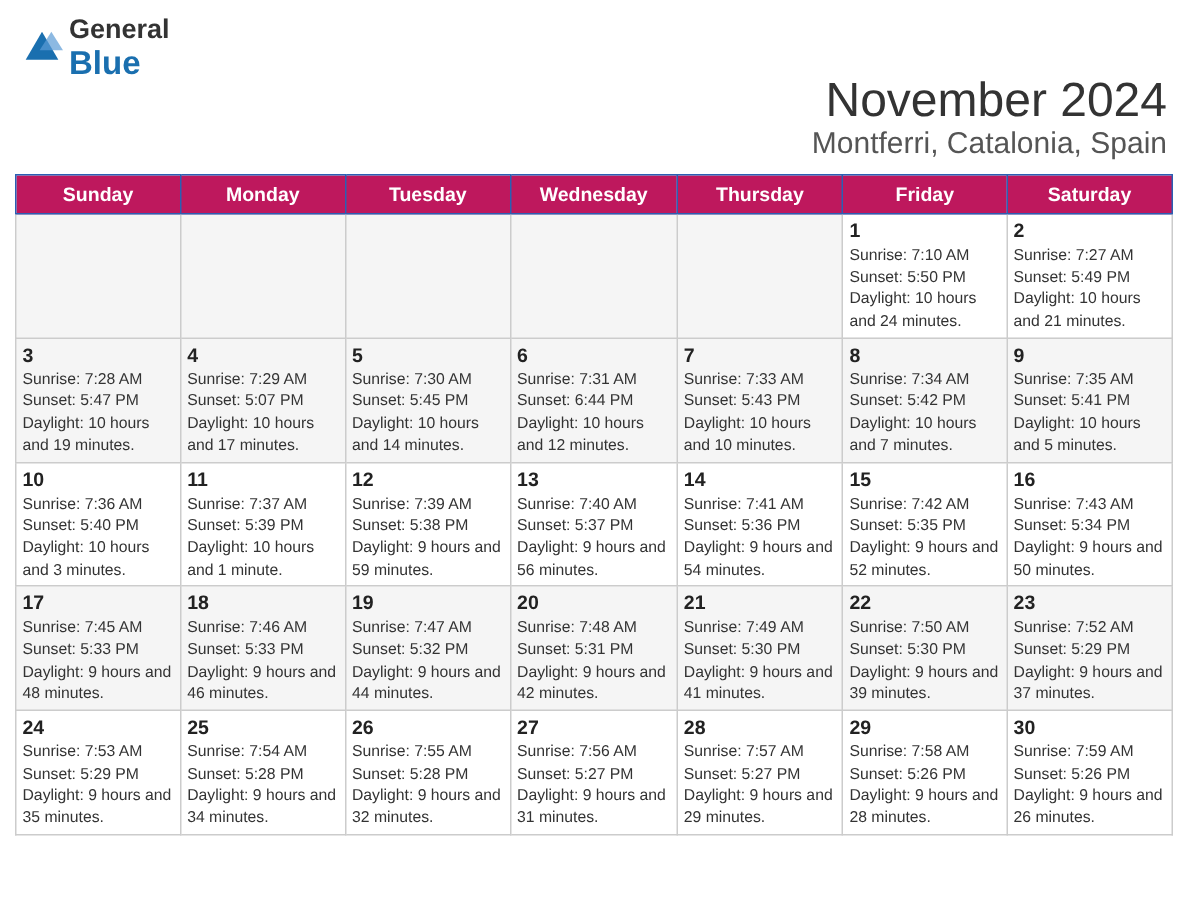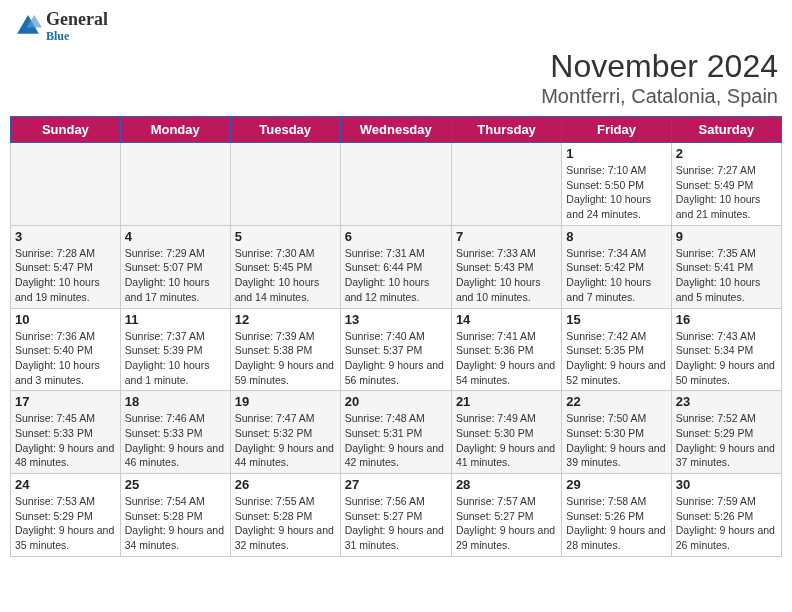--- a/index.html
+++ b/index.html
@@ -19,29 +19,28 @@
     }
     .logo {
       display: flex;
       align-items: center;
       gap: 4px;
     }
     .logo-text {
       display: flex;
       flex-direction: column;
       line-height: 1.1;
-      font-family: Liberation Serif, serif;
     }
     .logo-general {
       font-size: 18px;
       font-weight: bold;
       color: #333;
     }
     .logo-blue {
-      font-size: 12px;
+      font-size: 22px;
       font-weight: bold;
       color: #1a6faf;
     }
     .logo-icon {
       width: 28px;
       height: 28px;
     }
     .title-section {
       text-align: right;
       margin-top: 38px;

